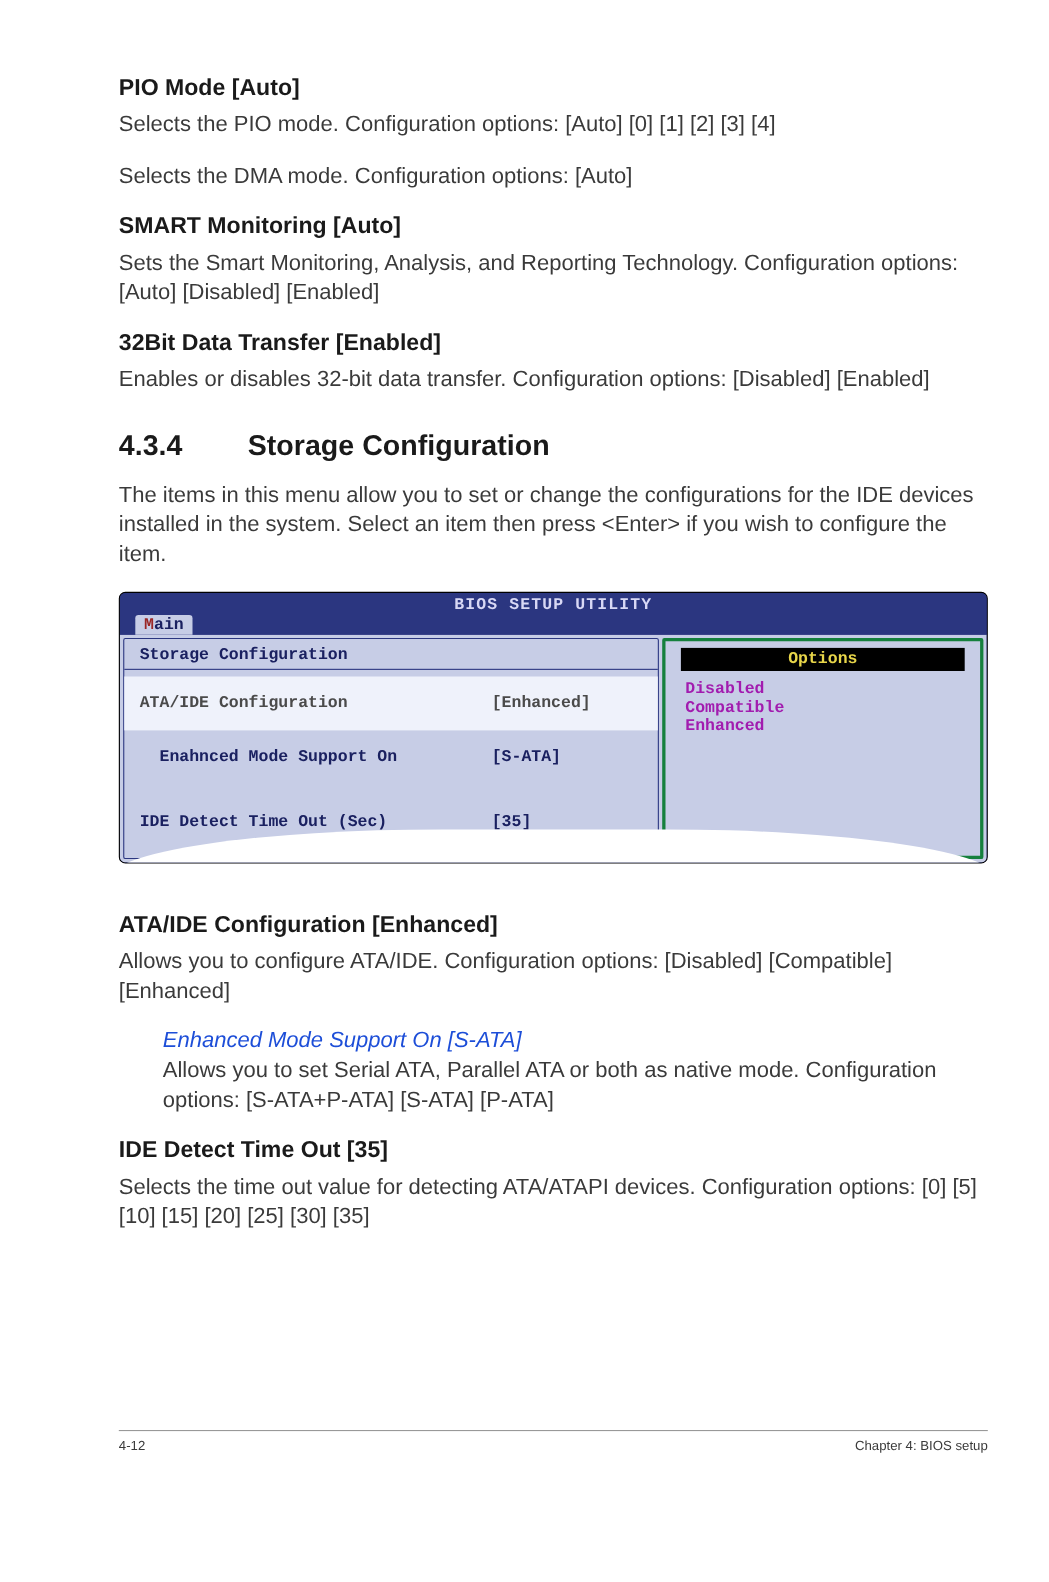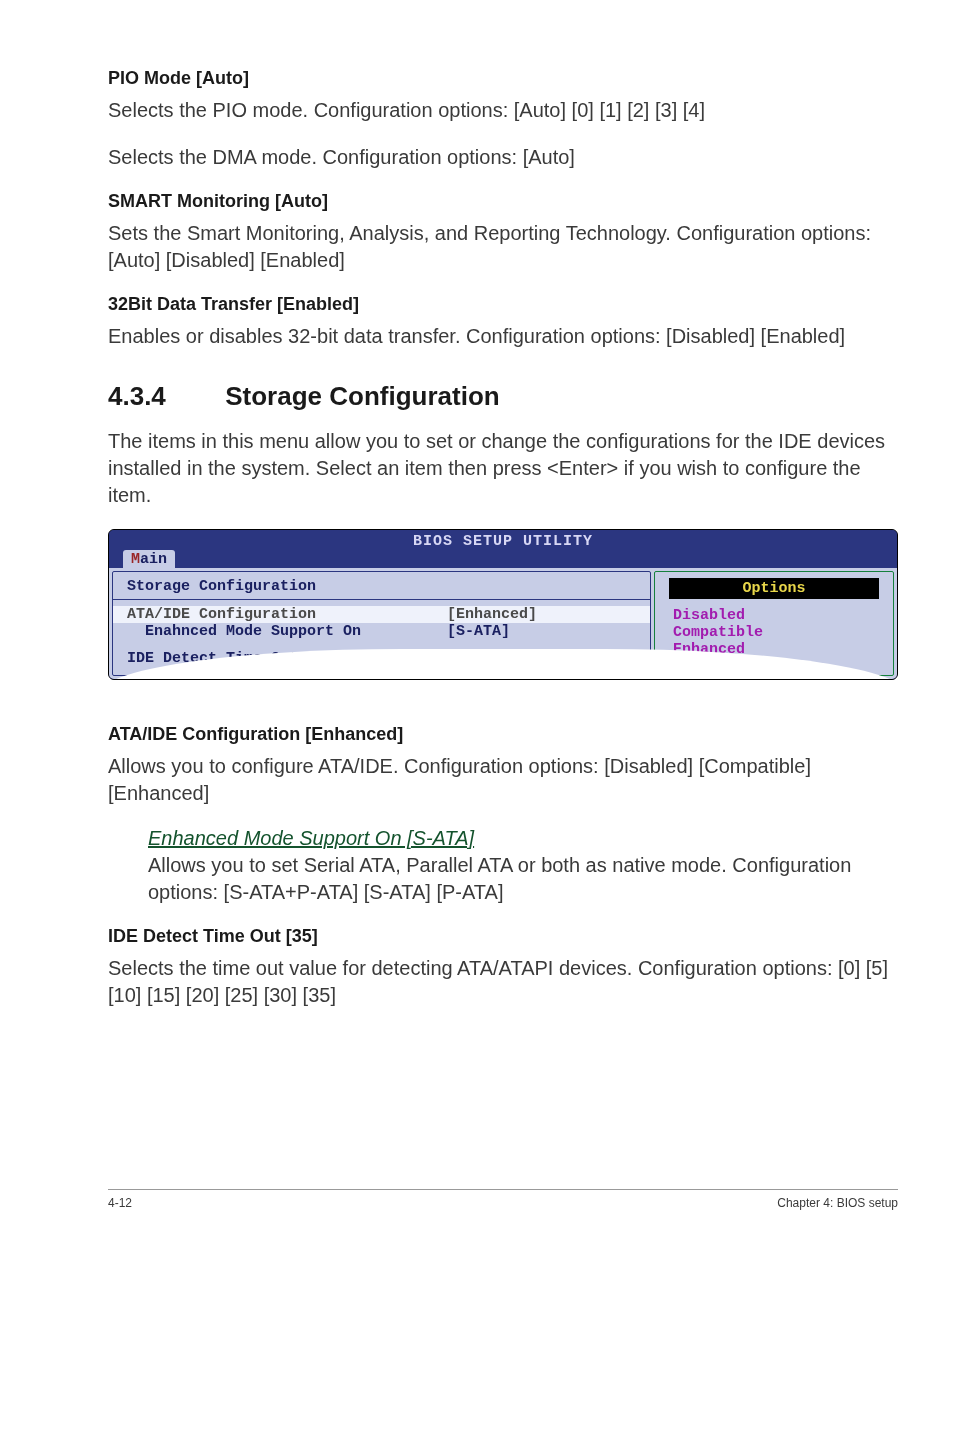--- a/index.html
+++ b/index.html
@@ -6,21 +6,21 @@
   html, body {
     width: 954px;
     background: #fff;
     font-family: Arial, Helvetica, sans-serif;
     color: #1a1a1a;
   }
   .page {
     padding: 60px 56px 60px 108px;
   }
   h3.option-title {
-    font-size: 18px;
+    font-size: 21px;
     font-weight: bold;
     margin-top: 8px;
     margin-bottom: 8px;
   }
   p.body {
     font-size: 20px;
     color: #3a3a3a;
     line-height: 1.35;
     margin-bottom: 20px;
   }
@@ -74,57 +74,56 @@
   }
   .bios-left {
     flex: 1 1 auto;
     padding: 6px 0 8px 0;
     position: relative;
     border: 1px solid #2b3680;
     margin: 3px;
     border-radius: 2px;
   }
   .bios-right {
-    width: 240px;
-    border: 1px solid #15803d;
+    width: 292px;
+    border: 3px solid #15803d;
     margin: 3px 3px 3px 0;
     border-radius: 2px;
     padding: 6px 0 8px 0;
   }
   .options-badge {
     background: #000;
     color: #e8d64a;
     text-align: center;
     margin: 0 14px 8px 14px;
     padding: 2px 0;
     font-size: 15px;
   }
   .bios-left-title {
     color: #1a2060;
     padding: 0 14px 4px 14px;
     border-bottom: 1px solid #2b3680;
     margin-bottom: 6px;
   }
-  .bios-row { display: flex; padding: 0 14px; font-family: Liberation Mono, monospace; }
+  .bios-row { display: flex; padding: 16px 14px; font-family: Liberation Mono, monospace; }
   .bios-label { flex: 0 0 320px; white-space: pre; }
   .bios-value { }
   .sel-row {
     background: #eff2fb;
     color: #4a4a4a;
   }
   .nonselect-row { color: #1a2060; }
   .bios-right-option {
     color: #a21caf;
     padding: 0 18px;
   }
   .subsection-em {
-    text-decoration: underline;
     font-style: italic;
     font-size: 20px;
-    color: #14532d;
+    color: #1d4ed8;
     display: block;
     margin-left: 40px;
     margin-bottom: 2px;
   }
   .sub-indent {
     margin-left: 40px;
     font-size: 20px;
     color: #3a3a3a;
     line-height: 1.35;
     margin-bottom: 20px;

